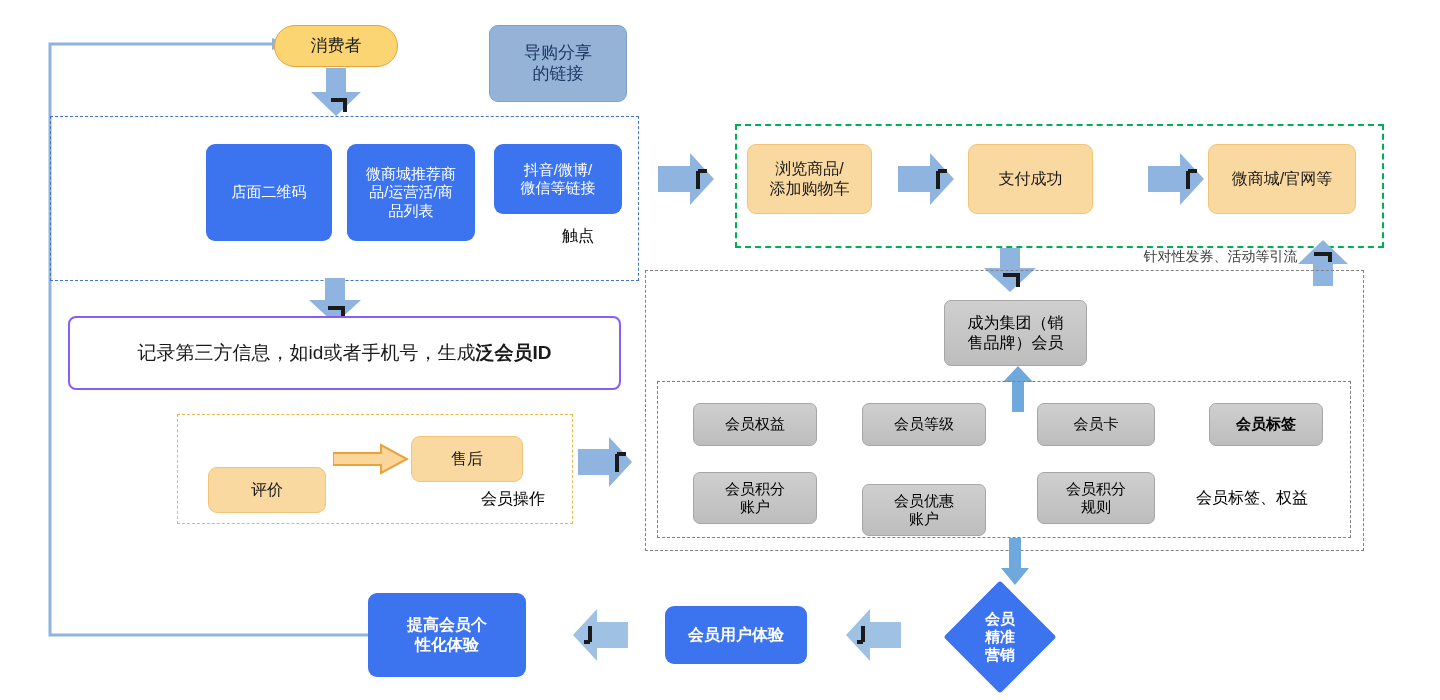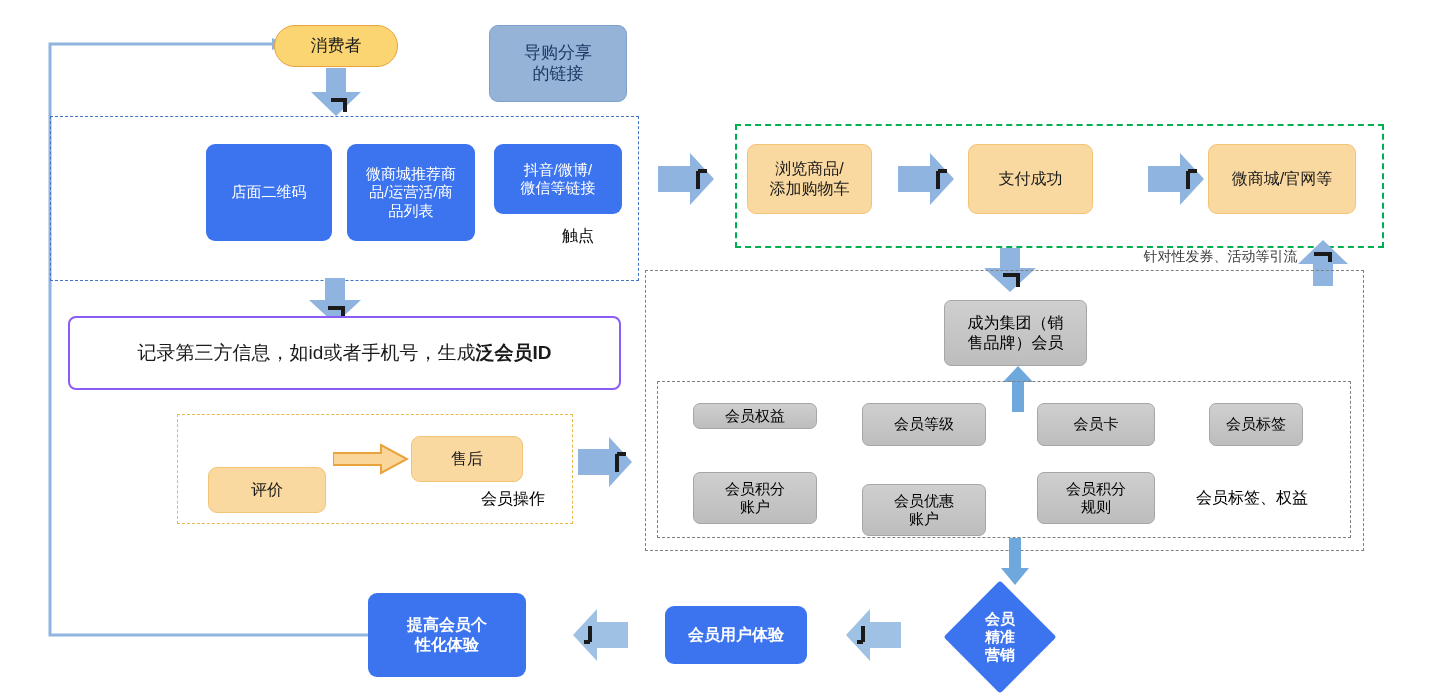--- a/index.html
+++ b/index.html
@@ -208,30 +208,30 @@
   </div>
 
   <div class="arrow" style="left:1001px;top:366px;">
     <svg width="34" height="46" viewBox="0 0 34 46">
       <polygon points="17,0 32,16 23,16 23,46 11,46 11,16 2,16" fill="#6FA8DC"></polygon>
     </svg>
   </div>
 
   <div class="abs dash-grey" style="left:657px;top:381px;width:694px;height:157px;"></div>
 
-  <div class="abs node grey-box" style="left:693px;top:403px;width:124px;height:26px;justify-content:center;">
+  <div class="abs node grey-box" style="left:693px;top:403px;width:124px;height:43px;justify-content:center;">
     <span>会员权益</span>
   </div>
   <div class="abs node grey-box" style="left:862px;top:403px;width:124px;height:43px;">
     <span>会员等级</span>
   </div>
   <div class="abs node grey-box" style="left:1037px;top:403px;width:118px;height:43px;">
     <span>会员卡</span>
   </div>
-  <div class="abs node grey-box" style="left:1209px;top:403px;width:94px;height:43px;">
+  <div class="abs node grey-box" style="left:1209px;top:403px;width:114px;height:43px;font-weight:bold;">
     <span>会员标签</span>
   </div>
 
   <div class="abs node grey-box" style="left:693px;top:472px;width:124px;height:52px;">
     <span>会员积分
 账户</span>
   </div>
   <div class="abs node grey-box" style="left:862px;top:472px;width:124px;height:52px;margin-top:12px;">
     <span>会员优惠
 账户</span>

